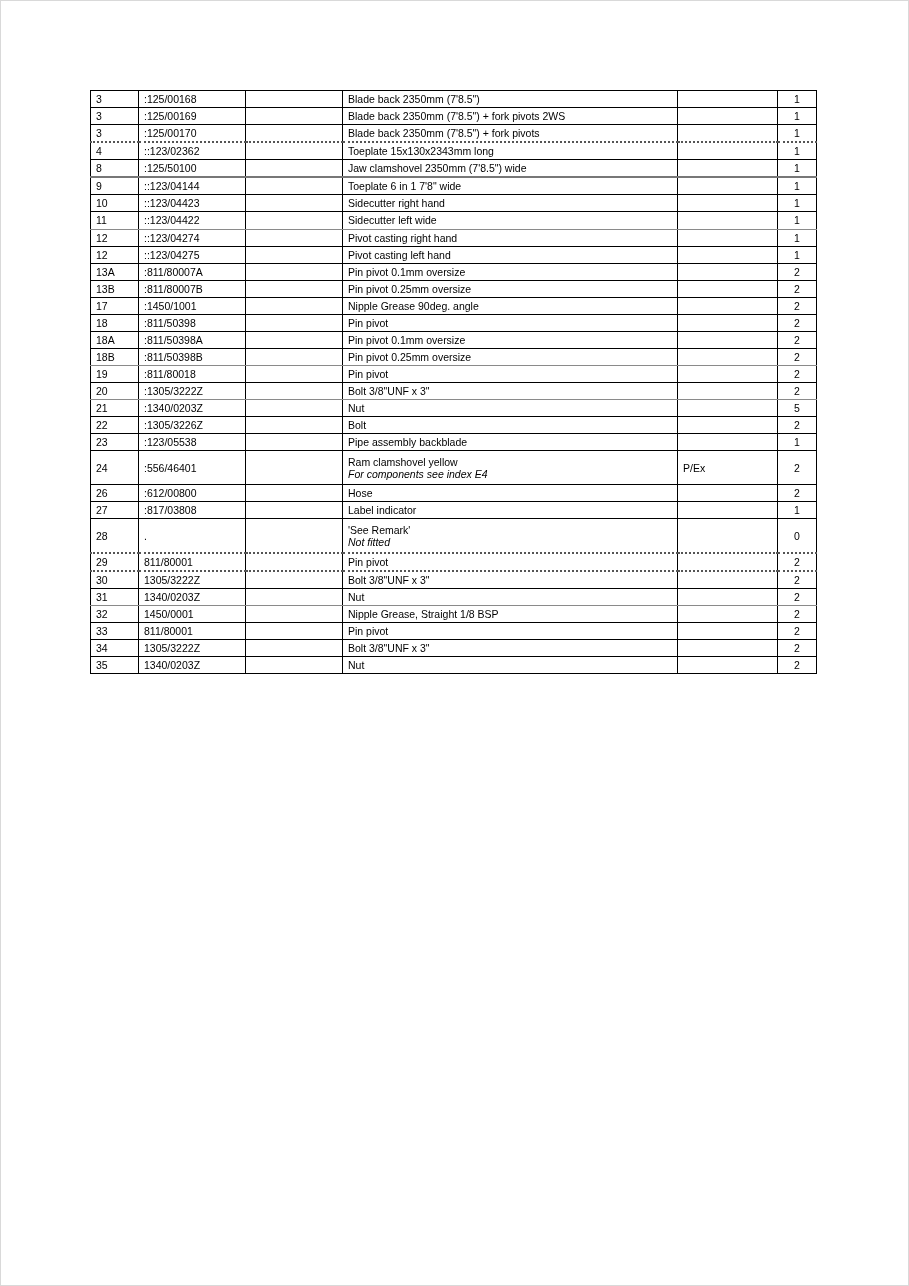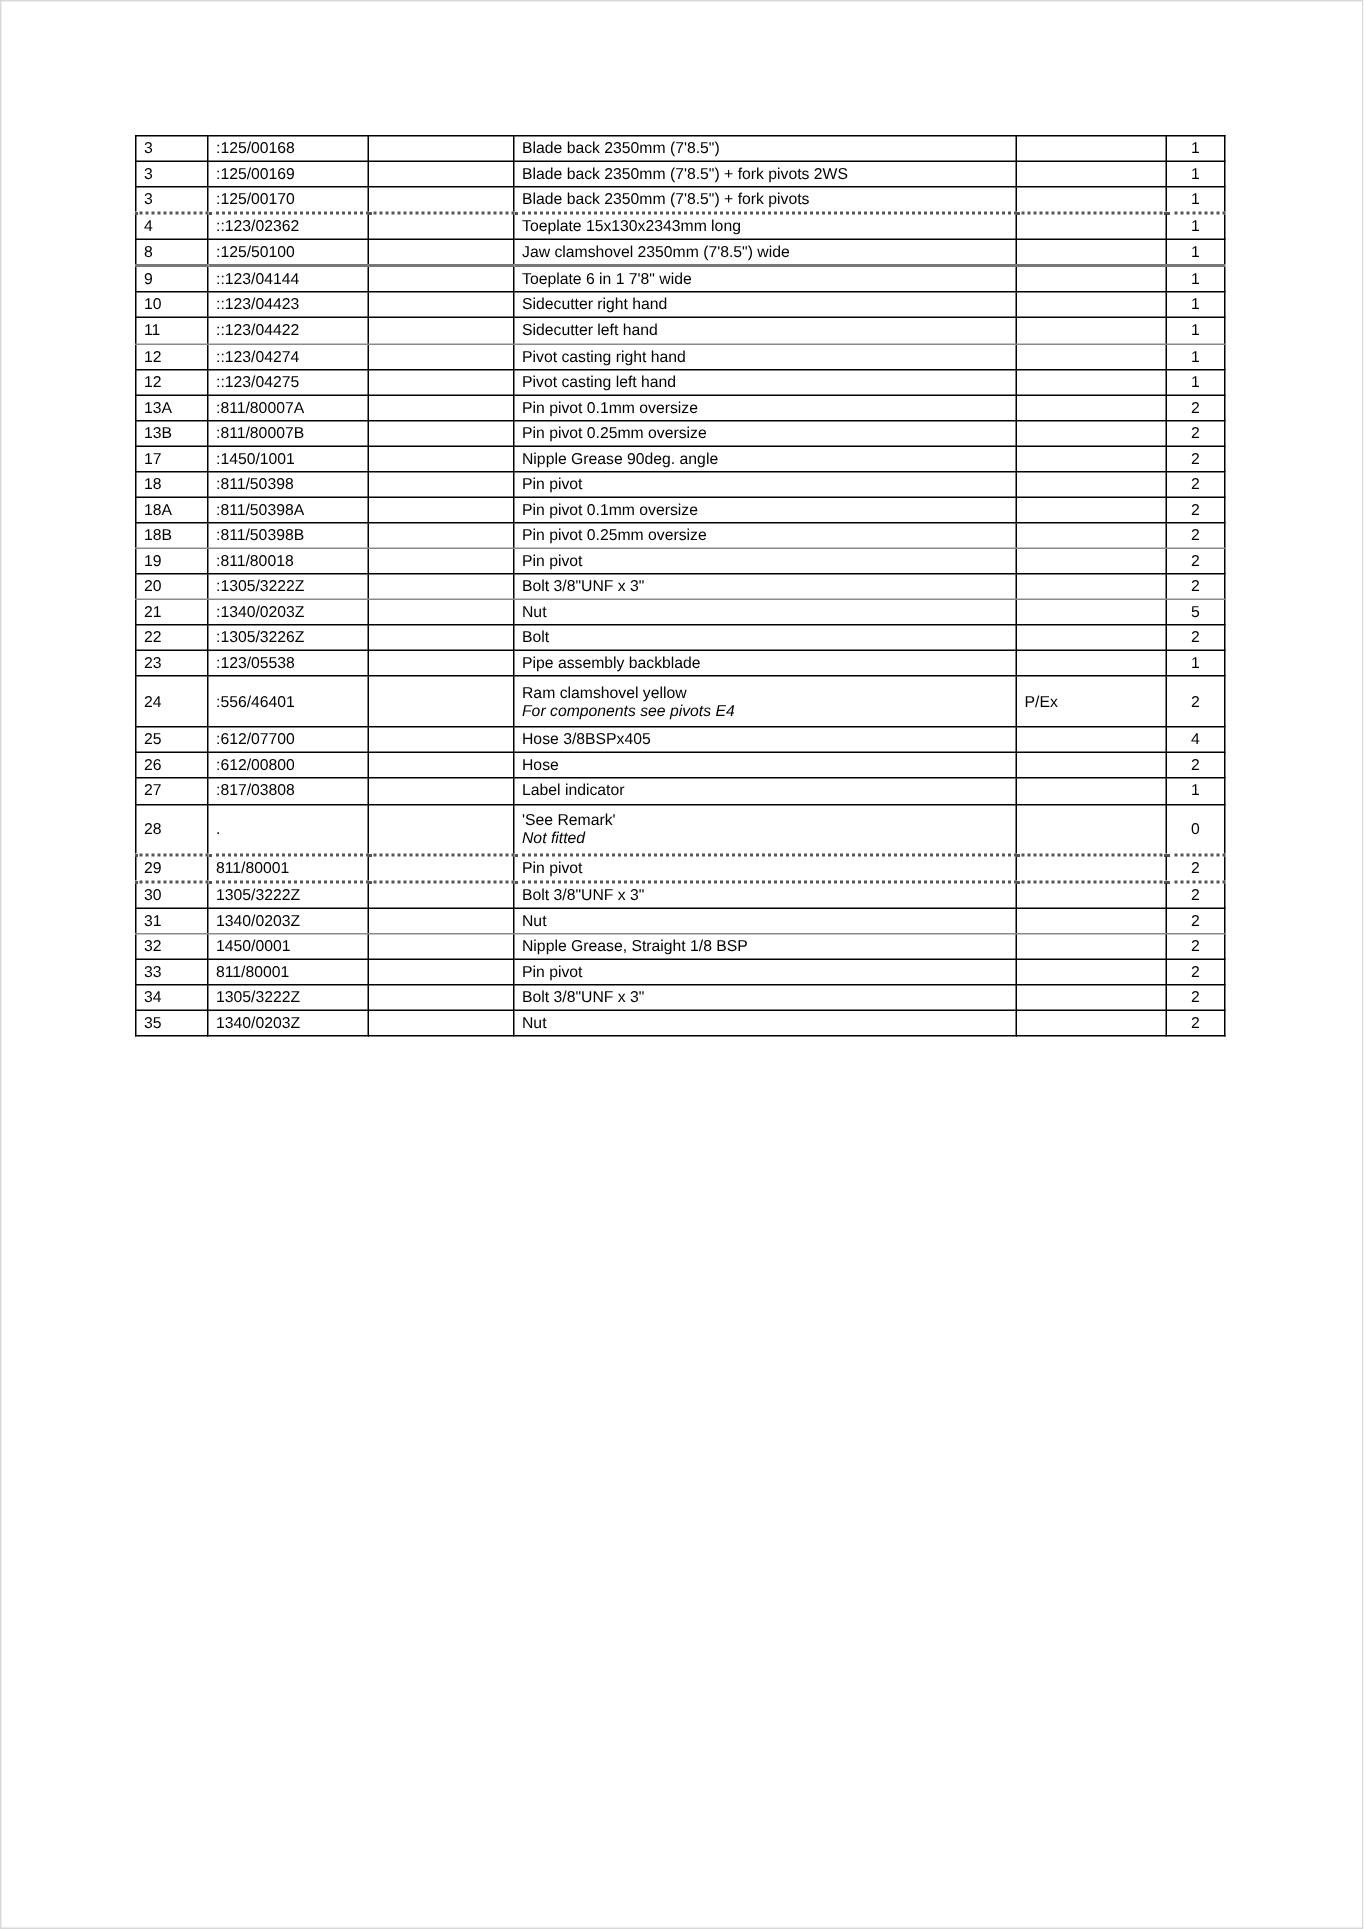--- a/index.html
+++ b/index.html
@@ -167,21 +167,21 @@
               <span class="desc-main">Sidecutter right hand</span>
             </td>
             <td></td>
             <td class="qty">1</td>
           </tr>
           <tr class="sep-medium">
             <td>11</td>
             <td>::123/04422</td>
             <td></td>
             <td>
-              <span class="desc-main">Sidecutter left hand</span>
+              <span class="desc-main">Sidecutter left wide</span>
             </td>
             <td></td>
             <td class="qty">1</td>
           </tr>
           <tr>
             <td>12</td>
             <td>::123/04274</td>
             <td></td>
             <td>
               <span class="desc-main">Pivot casting right hand</span>
@@ -308,34 +308,24 @@
             </td>
             <td></td>
             <td class="qty">1</td>
           </tr>
           <tr class="tall">
             <td>24</td>
             <td>:556/46401</td>
             <td></td>
             <td>
               <span class="desc-main">Ram clamshovel yellow</span>
-              <span class="desc-sub">For components see pivots E4</span>
+              <span class="desc-sub">For components see index E4</span>
             </td>
             <td>P/Ex</td>
             <td class="qty">2</td>
-          </tr>
-          <tr>
-            <td>25</td>
-            <td>:612/07700</td>
-            <td></td>
-            <td>
-              <span class="desc-main">Hose 3/8BSPx405</span>
-            </td>
-            <td></td>
-            <td class="qty">4</td>
           </tr>
           <tr>
             <td>26</td>
             <td>:612/00800</td>
             <td></td>
             <td>
               <span class="desc-main">Hose</span>
             </td>
             <td></td>
             <td class="qty">2</td>

